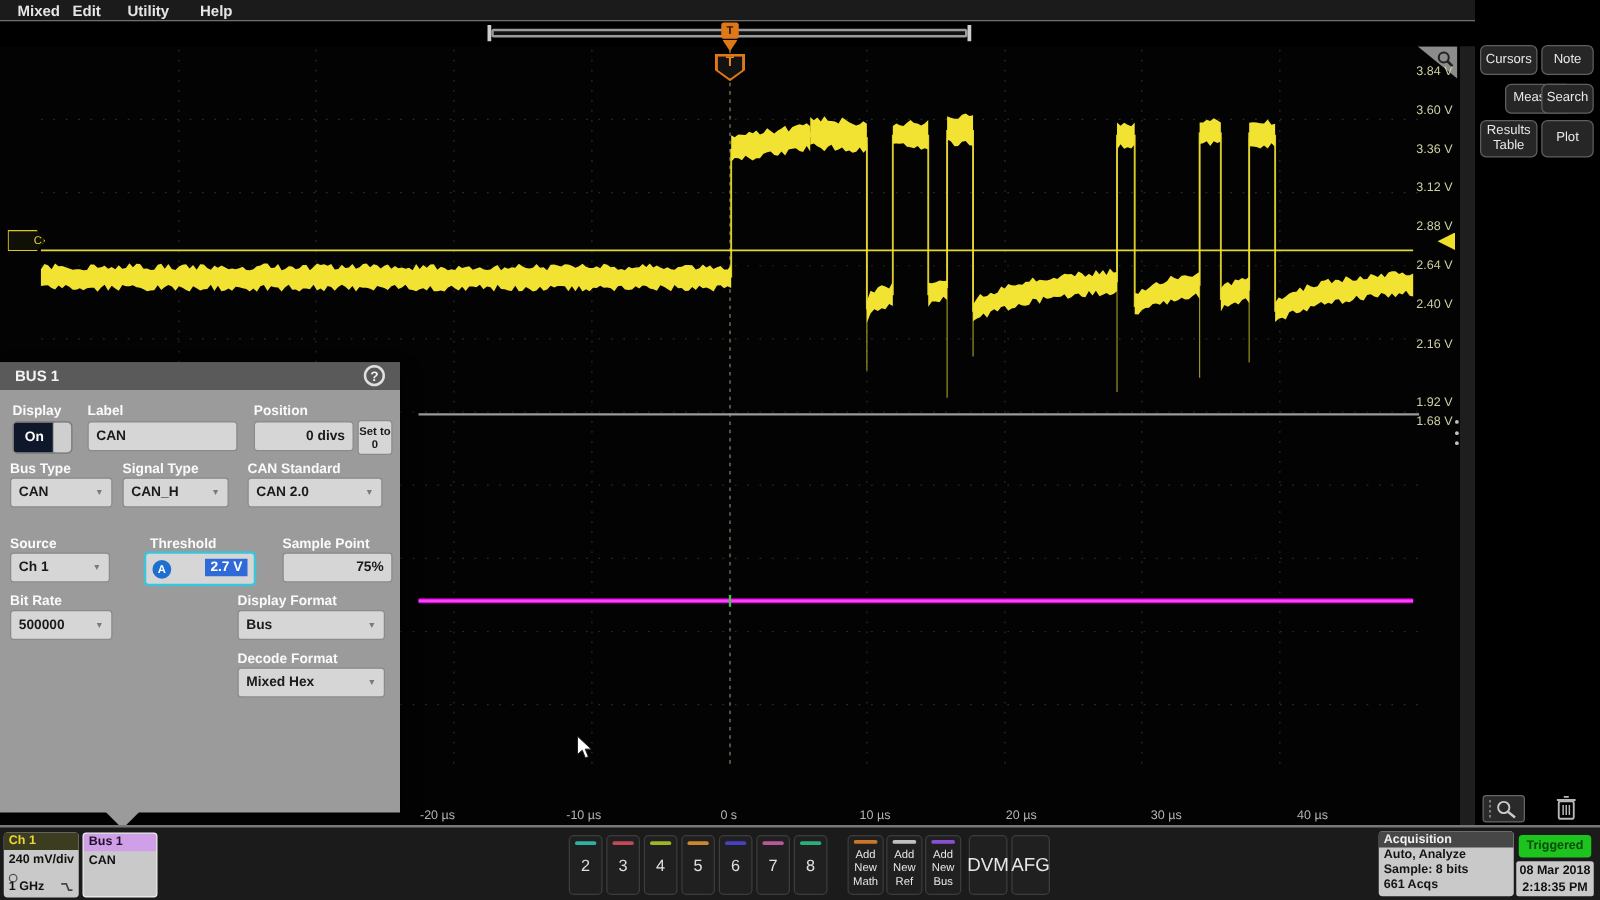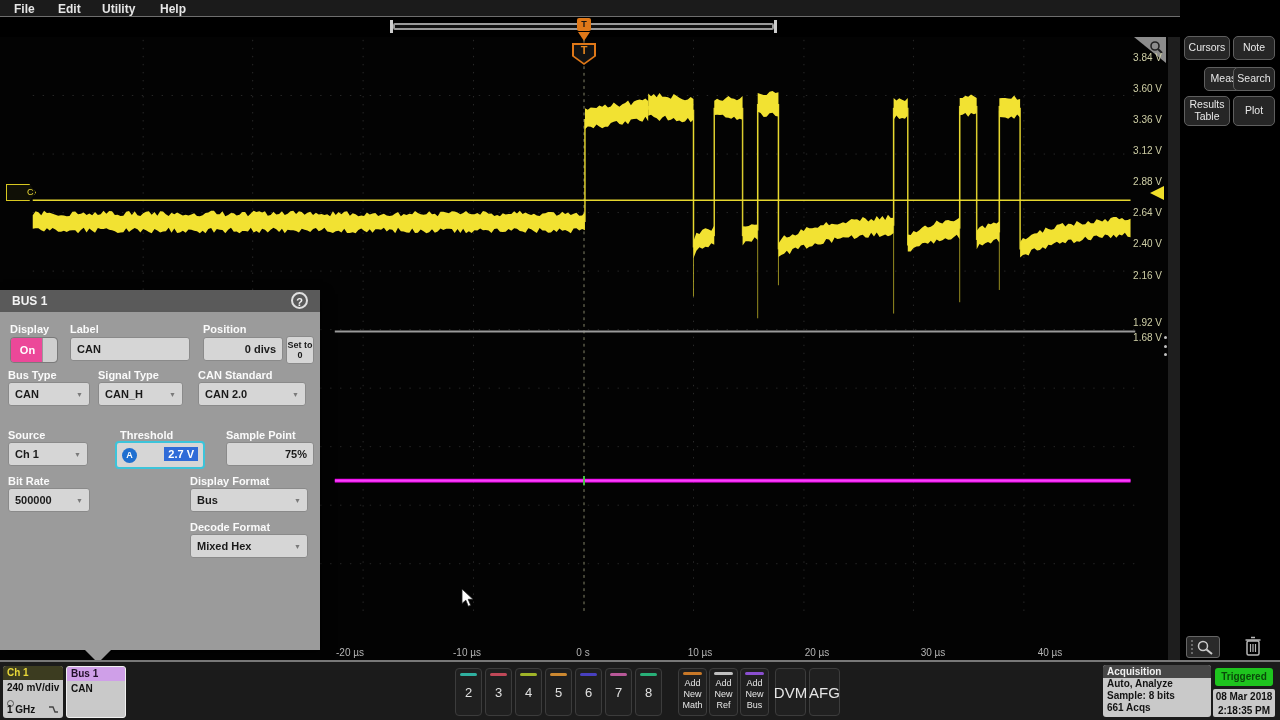--- a/index.html
+++ b/index.html
@@ -51,21 +51,21 @@
   .helpcirc { position:absolute; right:12px; top:2px; width:17px; height:17px; border:2px solid #e0e0e0; border-radius:50%;
               color:#f0f0f0; font-size:11px; font-weight:bold; text-align:center; line-height:16px; }
   .dlbl { position:absolute; color:#fafafa; font-size:11px; font-weight:bold; }
   .dinput { position:absolute; background:#d6d6d6; border:1px solid #8a8a8a; border-radius:3px; color:#1a1a1a;
             font-size:11px; font-weight:bold; line-height:22px; padding:0 6px; height:24px; }
   .dinput.num { text-align:right; }
   .ddrop { position:absolute; background:#d6d6d6; border:1px solid #8a8a8a; border-radius:3px; color:#1a1a1a;
            font-size:11px; font-weight:bold; line-height:22px; padding:0 6px; height:24px; }
   .ddrop .arr { position:absolute; right:6px; top:0; color:#7a7a7a; font-size:7px; line-height:24px; }
   .toggle { position:absolute; width:48px; height:26px; border-radius:4px; overflow:hidden; border:1px solid #7a7a7a; }
-  .toggle .on { position:absolute; left:0; top:0; width:33px; height:100%; background:#ec4899; color:#fff; font-size:11px; font-weight:bold; text-align:center; line-height:25px; }
+  .toggle .on { position:absolute; left:0; top:0; width:33px; height:100%; background:#0f172a; color:#fff; font-size:11px; font-weight:bold; text-align:center; line-height:25px; }
   .toggle .knob { position:absolute; right:0; top:0; width:15px; height:100%; background:#cfcfcf; border-left:1px solid #9a9a9a; border-radius:0 4px 4px 0; }
   .setzero { position:absolute; background:#d6d6d6; border:1px solid #8a8a8a; border-radius:3px; color:#1a1a1a;
              font-size:9px; font-weight:bold; text-align:center; line-height:1.15; padding-top:3px; }
   .thresh { position:absolute; left:115px; top:441px; width:90px; height:28px; background:#d6d6d6; border:2px solid #3cc4da; border-radius:4px; }
   .thresh .src { position:absolute; left:5px; top:5px; width:15px; height:15px; border-radius:50%; background:#1f6fd0; color:#fff;
                  font-size:9px; font-weight:bold; text-align:center; line-height:15px; }
   .thresh .val { position:absolute; right:5px; top:4px; background:#2f6bd8; color:#fff; font-size:11px; font-weight:bold; padding:1px 4px; }
 
   
   .sidebar { position:absolute; left:1180px; top:0; width:100px; height:660px; background:#2e2e2e; }
@@ -102,21 +102,21 @@
   .warnicon { display:inline-block; width:8px; height:9px; background:#d07818; border-radius:1px 1px 3px 3px; vertical-align:-1px; margin-right:2px; }
 
   .cursor { position:absolute; left:461px; top:588px; }
 </style>
 </head>
 <body>
 
 <div id="screen">
 
   <div class="menubar">
-    <span class="menu-item" style="left:14px">File</span>
+    <span class="menu-item" style="left:14px">Mixed</span>
     <span class="menu-item" style="left:58px">Edit</span>
     <span class="menu-item" style="left:102px">Utility</span>
     <span class="menu-item" style="left:160px">Help</span>
   </div>
 
 
   <div class="wavearea">
     <svg id="wavesvg" width="1168" height="623" viewBox="0 37 1168 660" style="position:absolute;left:0;top:0">
         <line x1="117" y1="40" x2="117" y2="645" stroke="#2d2d2d" stroke-width="1" stroke-dasharray="1.5 7"></line>
         <line x1="233" y1="40" x2="233" y2="645" stroke="#2d2d2d" stroke-width="1" stroke-dasharray="1.5 7"></line>

